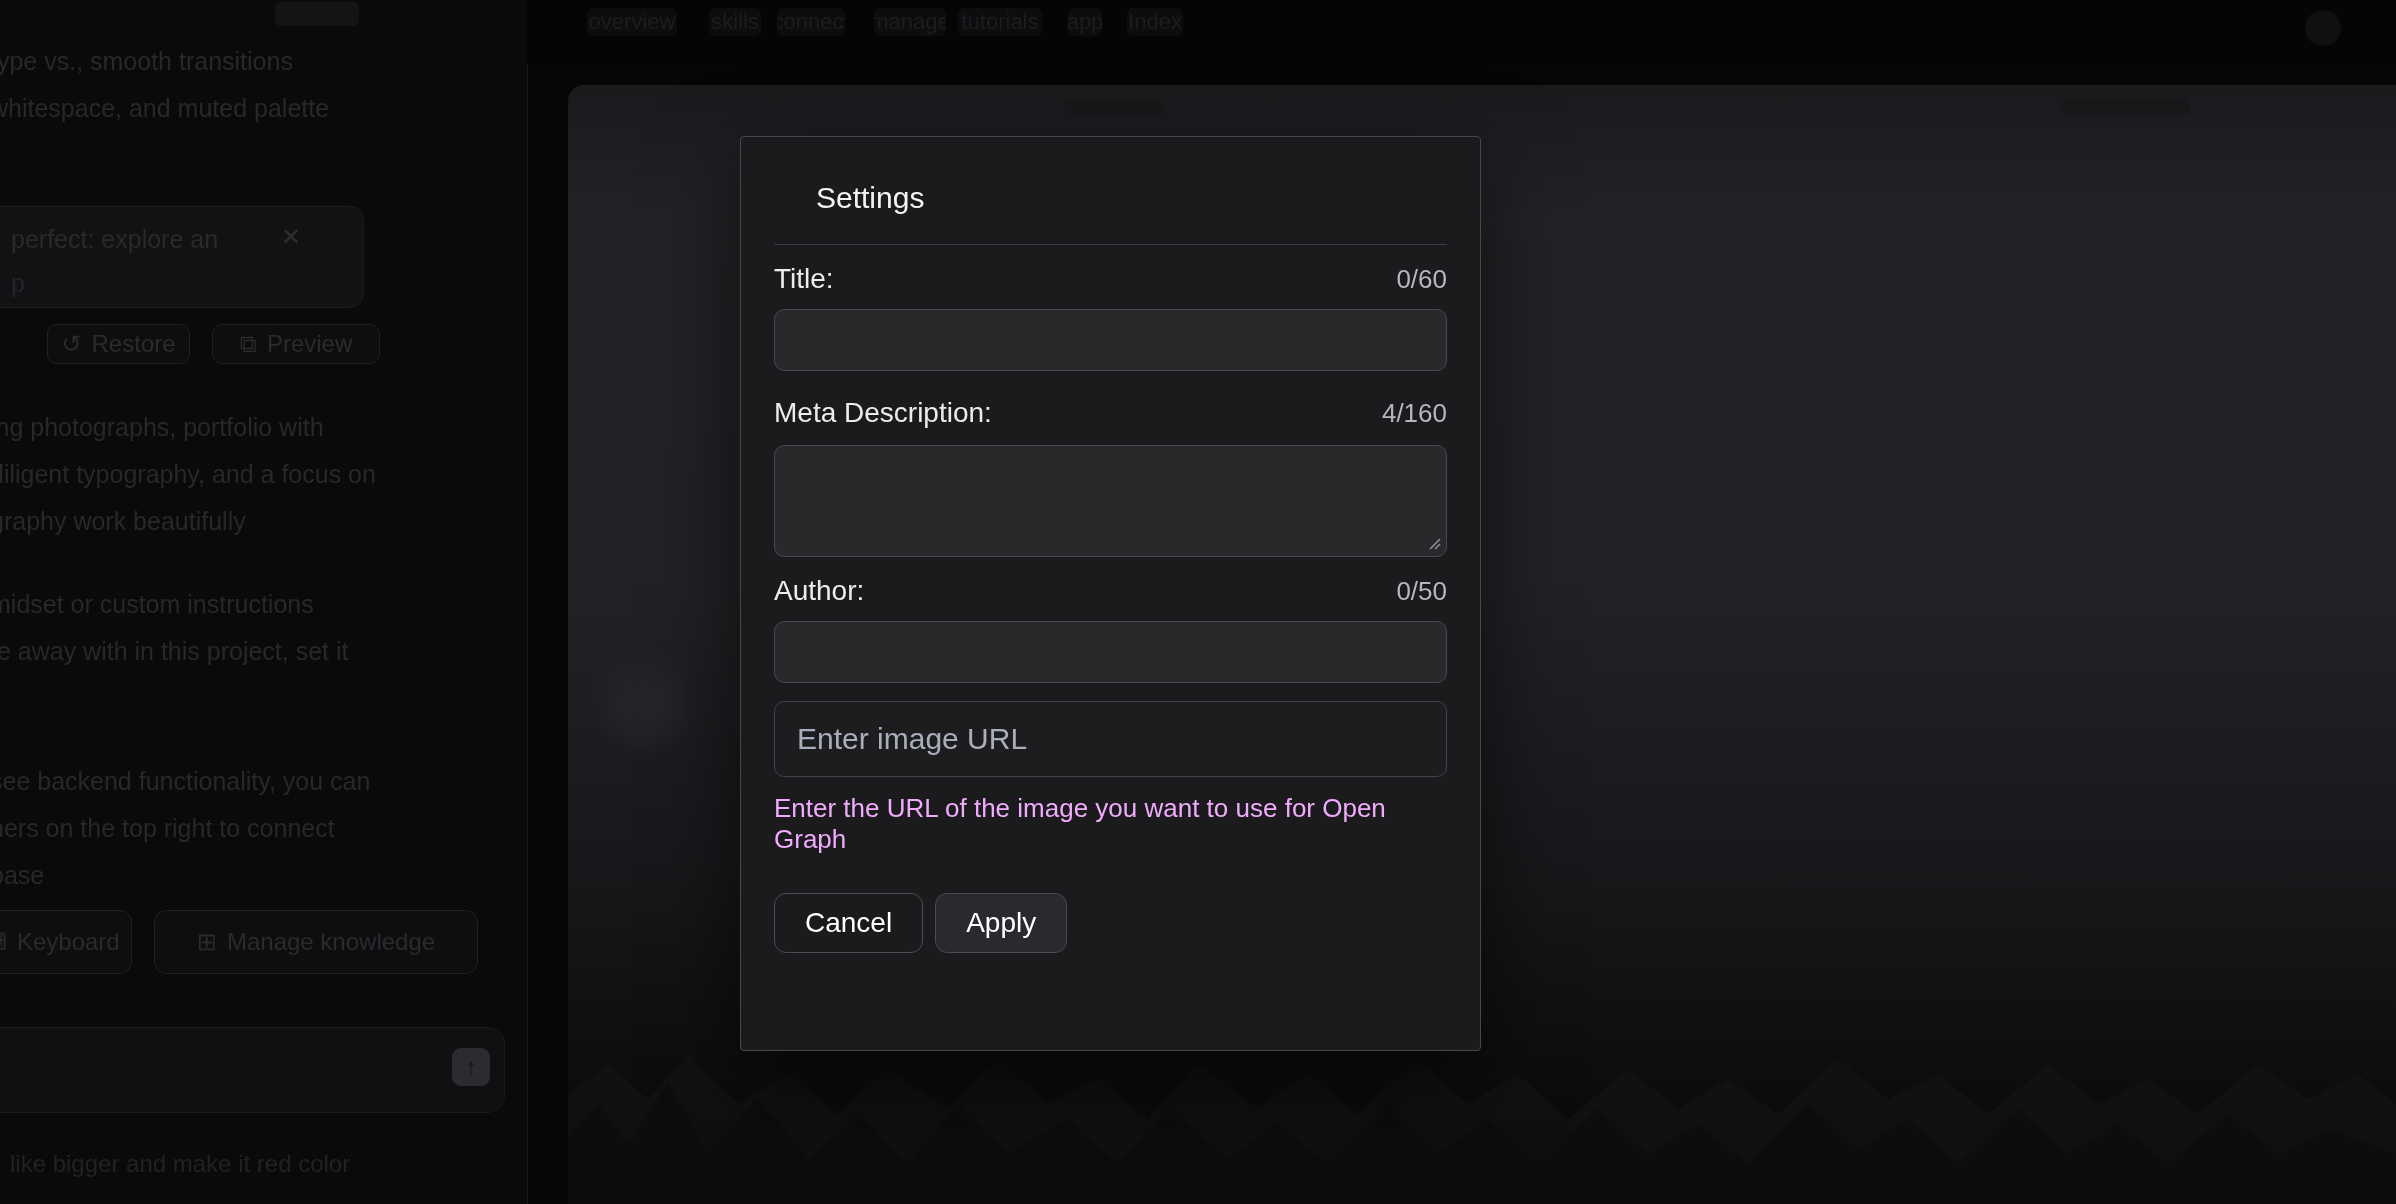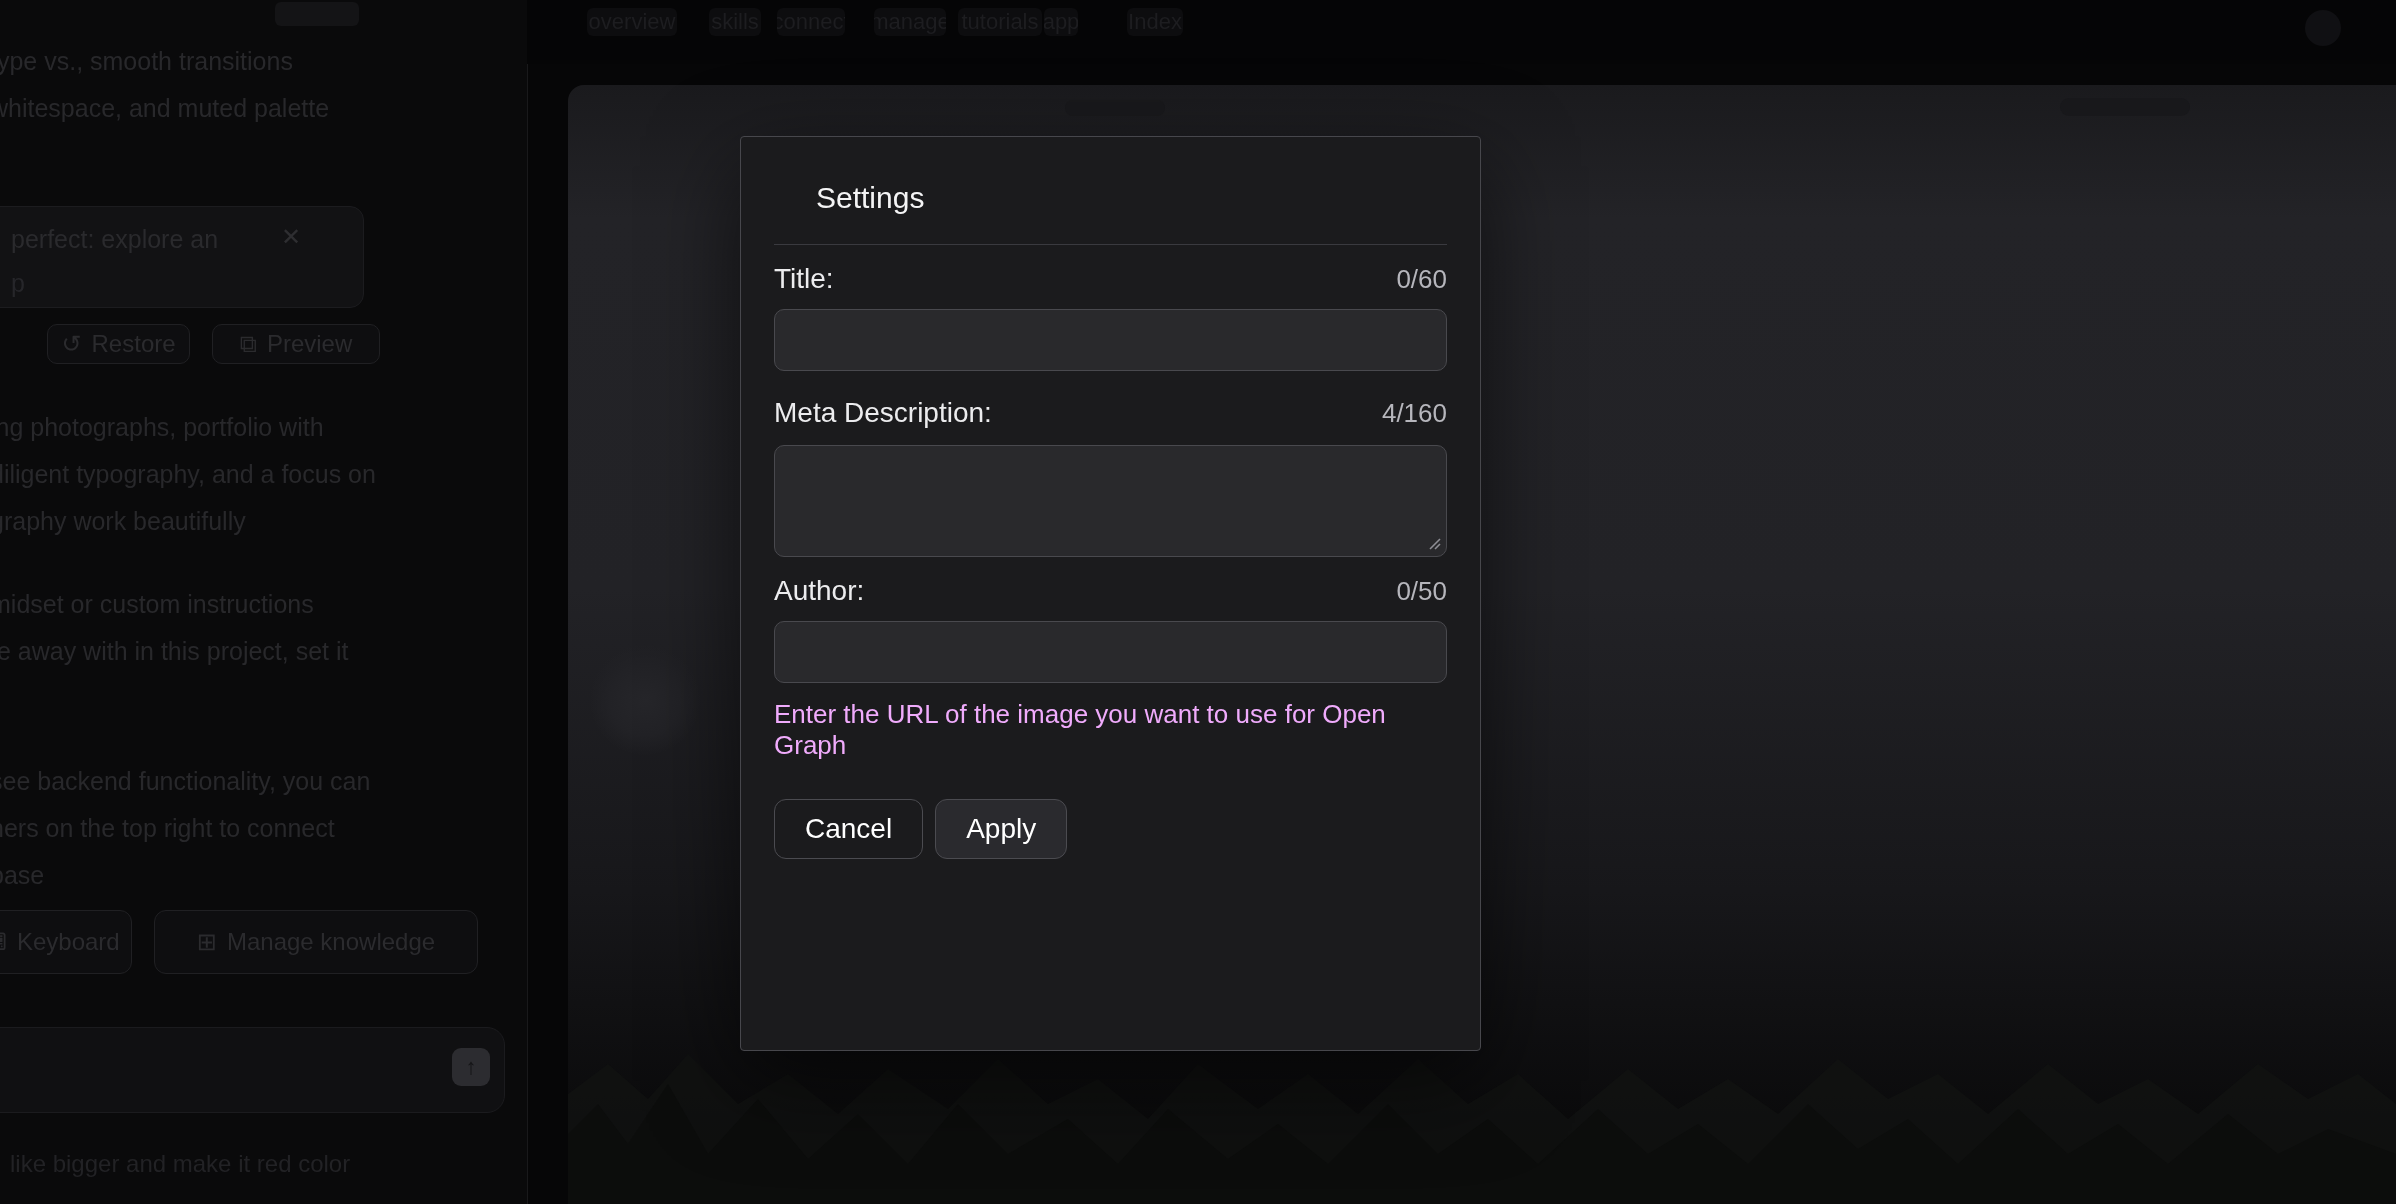--- a/index.html
+++ b/index.html
@@ -144,21 +144,21 @@
 
     <div class="sb-caption">like bigger and make it red color</div>
   </div>
 
   <div class="topbar">
     <div class="tb-pill" style="left:60px;width:90px">overview</div>
     <div class="tb-pill" style="left:182px;width:52px">skills</div>
     <div class="tb-pill" style="left:250px;width:68px">connect</div>
     <div class="tb-pill" style="left:347px;width:72px">manage</div>
     <div class="tb-pill" style="left:431px;width:84px">tutorials</div>
-    <div class="tb-pill" style="left:517px;width:34px">app</div>
+    <div class="tb-pill" style="left:541px;width:34px">app</div>
     <div class="tb-pill" style="left:600px;width:56px">Index</div>
     <div class="tb-avatar"></div>
   </div>
 
   <div class="canvas">
     <div class="cv-blob1"></div>
     <div class="cv-blob2"></div>
     <div class="cv-glow"></div>
     <svg class="forest" viewBox="0 0 1828 200" preserveAspectRatio="none">
       <polygon fill="#121312" opacity="0.75" points="0,200 0,90 40,60 80,95 120,50 170,100 220,70 270,110 320,65 380,105 430,55 480,100 530,75 580,115 630,60 690,105 740,70 790,110 850,55 900,100 950,70 1000,115 1060,65 1110,105 1160,75 1210,110 1270,55 1320,95 1370,70 1420,110 1480,60 1530,100 1580,75 1630,110 1690,60 1740,95 1790,70 1828,100 1828,200"></polygon>
@@ -191,20 +191,21 @@
           <line x1="9" y1="14" x2="14" y2="9" stroke="#8e8e95" stroke-width="1.6"></line>
         </svg>
       </div>
 
       <div class="m-labelrow rt">
         <span class="m-label">Author:</span>
         <span class="m-counter">0/50</span>
       </div>
       <input class="m-input" type="text" value="" style="">
 
+      <input class="m-urlinput" type="text" placeholder="Enter image URL" style="">
       <div class="m-helper">Enter the URL of the image you want to use for Open Graph</div>
 
       <div class="m-actions">
         <button class="m-btn cancel">Cancel</button>
         <button class="m-btn apply">Apply</button>
       </div>
     </div>
   </div>
 
 </div>

